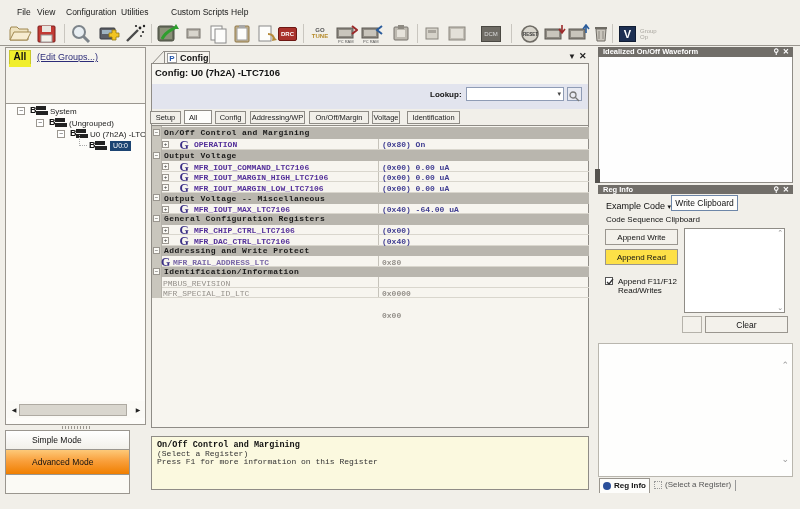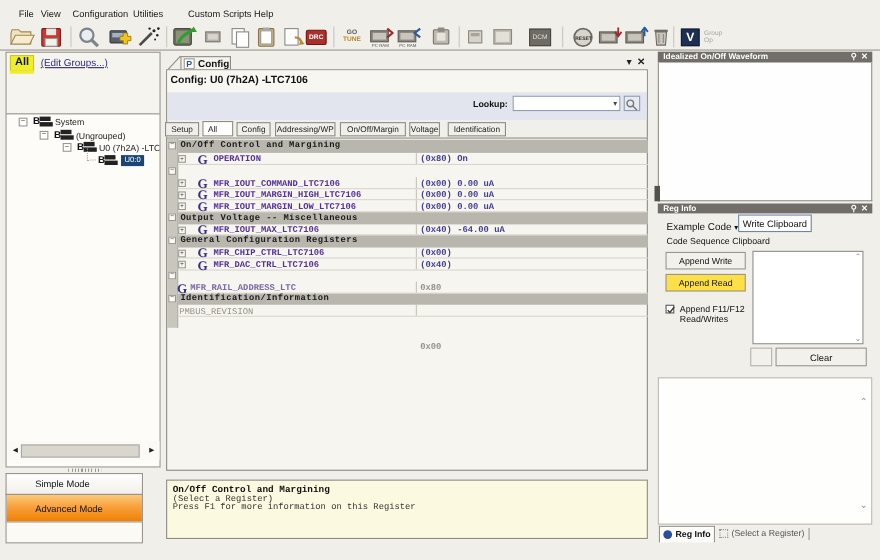--- a/index.html
+++ b/index.html
@@ -244,20 +244,21 @@
   <div class="gutbox" style="left:1px;top:3px;">−</div>
   <div class="grow" style="top:1px;height:12px;line-height:12px;">On/Off Control and Margining</div>
   <div class="rrow" style="top:13px;height:11px;">
       <div class="vline"></div>
       <div class="pbox" style="top:2px;">+</div>
       <div class="gico">G</div>
       <div class="rname" style="top:1px;">OPERATION</div>
       <div class="rval" style="top:1px;">(0x80) On</div>
     </div>
   <div class="gutbox" style="left:1px;top:26px;">−</div>
+  <div class="grow" style="top:24px;height:11px;line-height:11px;">Output Voltage</div>
   <div class="rrow" style="top:35px;height:10.5px;">
       <div class="vline"></div>
       <div class="pbox">+</div>
       <div class="gico">G</div>
       <div class="rname">MFR_IOUT_COMMAND_LTC7106</div>
       <div class="rval">(0x00) 0.00 uA</div>
     </div>
   <div class="rrow" style="top:45.5px;height:10.5px;">
       <div class="vline"></div>
       <div class="pbox">+</div>
@@ -291,32 +292,38 @@
       <div class="rval">(0x00)</div>
     </div>
   <div class="rrow" style="top:109px;height:10.5px;">
       <div class="vline"></div>
       <div class="pbox">+</div>
       <div class="gico">G</div>
       <div class="rname">MFR_DAC_CTRL_LTC7106</div>
       <div class="rval">(0x40)</div>
     </div>
   <div class="gutbox" style="left:1px;top:121px;">−</div>
+  <div class="grow" style="top:119.5px;height:10.5px;line-height:10.5px;">Addressing and Write Protect</div>
   <div class="rrow" style="top:130px;height:10.5px;">
       <div class="vline"></div>
       <div class="gico" style="left:-1px;font-size:12px;">G</div>
       <div class="rname" style="left:11px;color:#7a68a8;">MFR_RAIL_ADDRESS_LTC</div>
       <div class="rval" style="color:#94908a;">0x80</div>
     </div>
   <div class="gutbox" style="left:1px;top:142px;">−</div>
   <div class="grow" style="top:140.5px;height:10.5px;line-height:10.5px;">Identification/Information</div>
   <div class="rrow" style="top:151px;height:10.5px;">
       <div class="vline"></div>
       <div class="rname" style="left:1px;color:#94908a;font-weight:normal;">PMBUS_REVISION</div>
       <div class="rval" style="color:#94908a;margin-top:32px;">0x00</div>
+    </div>
+  <div class="rrow" style="top:161.5px;height:10.5px;">
+      <div class="vline"></div>
+      <div class="rname" style="left:1px;color:#94908a;font-weight:normal;">MFR_SPECIAL_ID_LTC</div>
+      <div class="rval" style="color:#94908a;">0x0000</div>
     </div>
 </div>
 <div id="ypanel" class="abs">
   <div class="abs mono" style="left:5px;top:3px;font-size:8.5px;font-weight:bold;color:#111;">On/Off Control and Margining</div>
   <div class="abs mono" style="left:5px;top:12px;font-size:8px;color:#333;">(Select a Register)</div>
   <div class="abs mono" style="left:5px;top:19.5px;font-size:8px;color:#333;">Press F1 for more information on this Register</div>
 </div>
 
 <div class="abs rtitle" style="left:598px;top:47px;width:195px;height:10px;line-height:10px;"><span style="margin-left:5px;">Idealized On/Off Waveform</span><span style="position:absolute;right:14px;top:0;">⚲</span><span style="position:absolute;right:4px;top:0;">✕</span></div>
 <div class="abs" style="left:598px;top:57px;width:195px;height:126px;background:#fefefe;border:1px solid #8f8c86;border-top:none;"></div>

